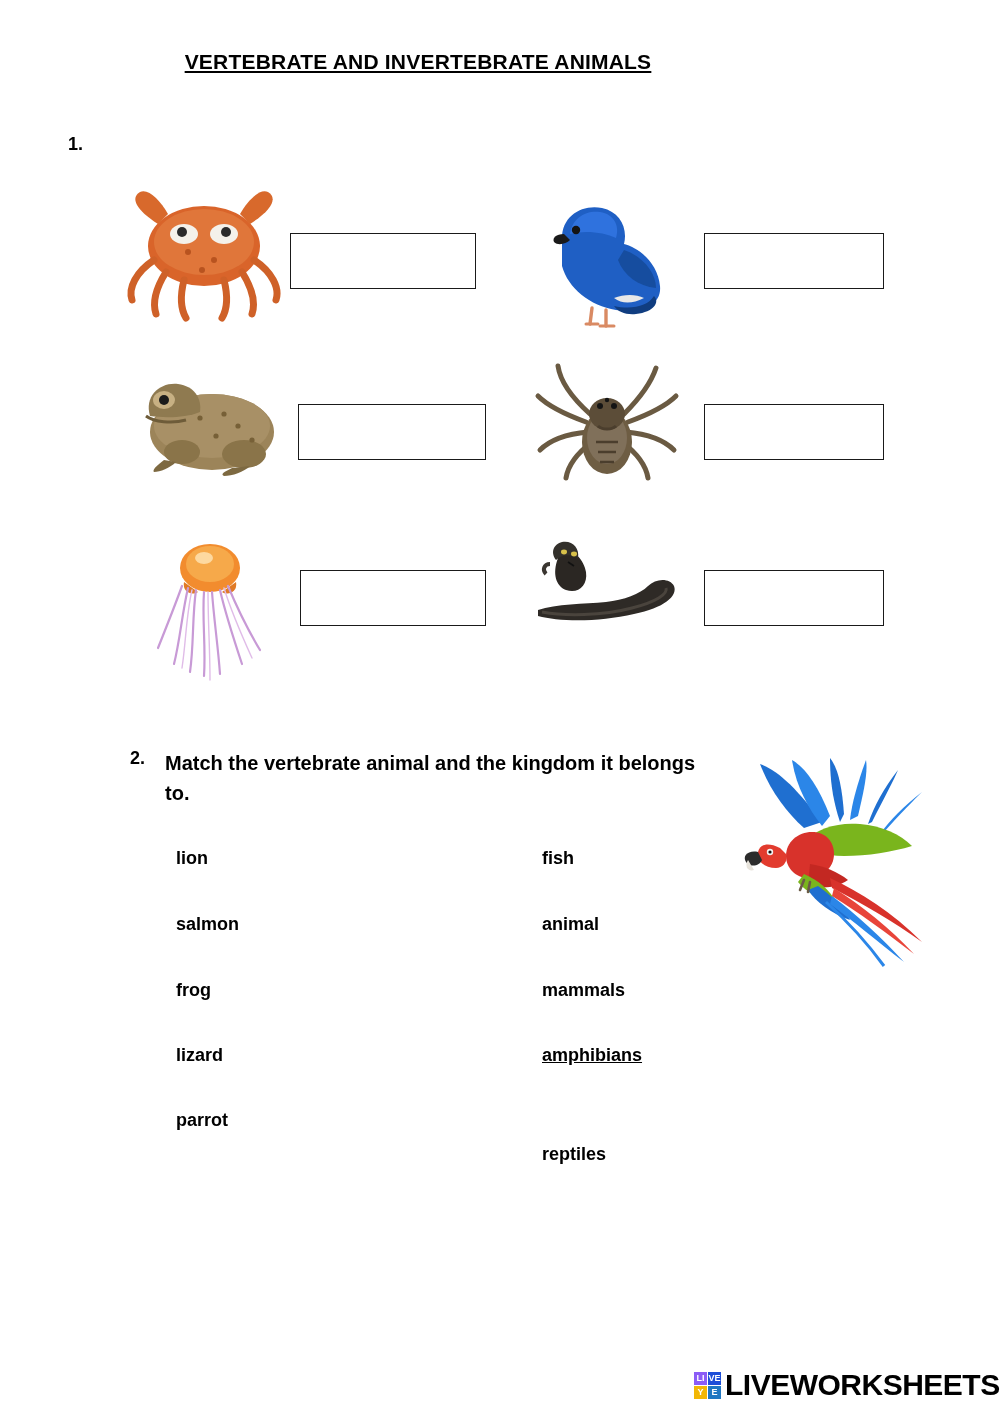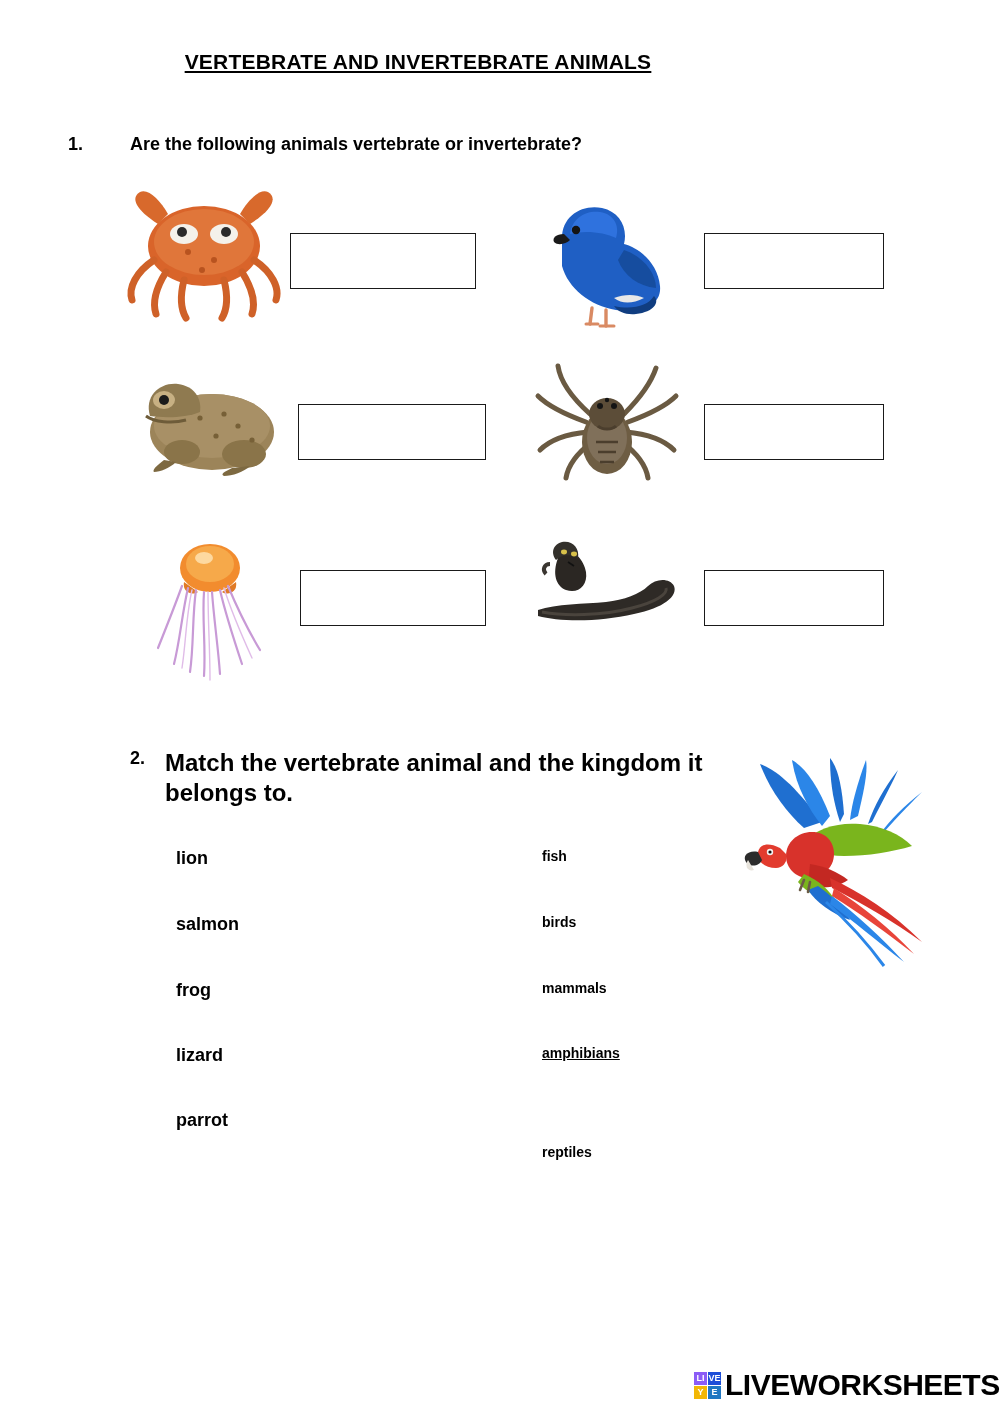--- a/index.html
+++ b/index.html
@@ -61,34 +61,34 @@
     top: 748px;
     left: 130px;
     font-size: 18px;
     font-weight: bold;
   }
   .q2-text {
     position: absolute;
     top: 748px;
     left: 165px;
     width: 560px;
-    font-size: 24px;
+    font-size: 20px;
     font-weight: bold;
     line-height: 30px;
   }
   .match-left {
     position: absolute;
     left: 176px;
     font-size: 18px;
     font-weight: bold;
   }
   .match-right {
     position: absolute;
     left: 542px;
-    font-size: 14px;
+    font-size: 18px;
     font-weight: bold;
   }
   
   .footer {
     position: absolute;
     left: 694px;
     top: 1368px;
     display: flex;
     align-items: center;
     gap: 4px;
@@ -121,21 +121,20 @@
   svg { display: block; overflow: visible; }
 </style>
 </head>
 <body>
 
 <div class="worksheet">
 
   <div class="title">VERTEBRATE AND INVERTEBRATE ANIMALS</div>
 
   <div class="q1-num">1.</div>
-  <div class="q1-text">Are the following animals vertebrate or invertebrate?</div>
 
   <div class="pic" style="left:118px; top:176px; width:172px; height:152px;">
     <svg width="172" height="152" viewBox="0 0 172 152">
       <ellipse cx="86" cy="70" rx="56" ry="40" fill="#d9642a"></ellipse>
       <ellipse cx="86" cy="66" rx="50" ry="33" fill="#e0763a"></ellipse>
       <ellipse cx="66" cy="58" rx="14" ry="10" fill="#f4f1ea"></ellipse>
       <ellipse cx="106" cy="58" rx="14" ry="10" fill="#f4f1ea"></ellipse>
       <ellipse cx="64" cy="56" rx="5" ry="5" fill="#2b2b2b"></ellipse>
       <ellipse cx="108" cy="56" rx="5" ry="5" fill="#2b2b2b"></ellipse>
       <path d="M40 48 C18 34 12 22 22 16 C30 12 42 24 50 38 Z" fill="#d8692c"></path>
@@ -257,21 +256,21 @@
   <div class="q2-num">2.</div>
   <div class="q2-text">Match the vertebrate animal and the kingdom it belongs to.</div>
 
   <div class="match-left" style="top:848px;">lion</div>
   <div class="match-left" style="top:914px;">salmon</div>
   <div class="match-left" style="top:980px;">frog</div>
   <div class="match-left" style="top:1045px;">lizard</div>
   <div class="match-left" style="top:1110px;">parrot</div>
 
   <div class="match-right" style="top:848px;">fish</div>
-  <div class="match-right" style="top:914px;">birds</div>
+  <div class="match-right" style="top:914px;">animal</div>
   <div class="match-right" style="top:980px;">mammals</div>
   <div class="match-right" style="top:1045px;text-decoration:underline;">amphibians</div>
   <div class="match-right" style="top:1144px;">reptiles</div>
 
   <div class="pic" style="left:726px; top:756px; width:210px; height:215px;">
     <svg width="210" height="215" viewBox="0 0 210 215">
 
       <path d="M96 66 C72 34 52 14 34 8 C44 34 60 56 78 72 Z" fill="#1f6fd0"></path>
       <path d="M104 60 C92 30 80 12 66 4 C70 30 82 52 96 70 Z" fill="#2b86e8"></path>
       <path d="M118 58 C116 30 112 12 104 2 C104 28 108 48 114 66 Z" fill="#1f6fd0"></path>

